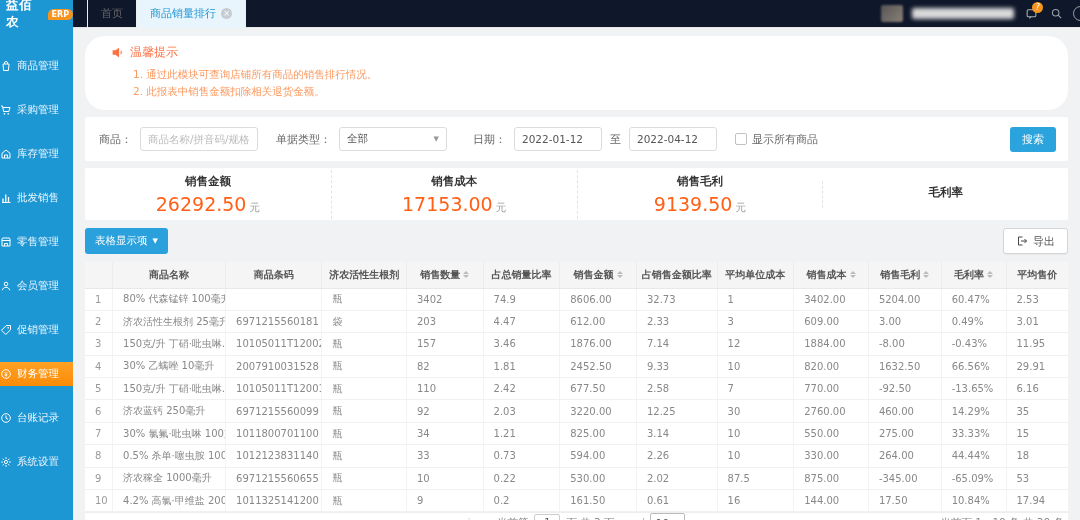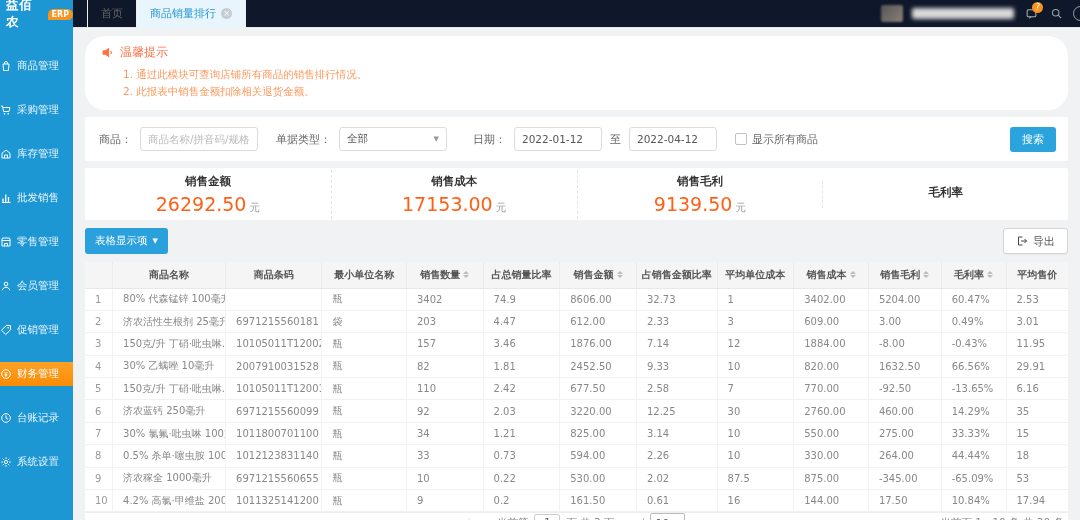--- a/index.html
+++ b/index.html
@@ -32,21 +32,21 @@
   .avatar-blur { width:22px; height:17px; background:linear-gradient(135deg,#555,#8a8077); filter:blur(1.2px); border-radius:2px; }
   .name-blur { width:102px; height:11px; background:#d9d9d9; filter:blur(2px); border-radius:2px; }
   .icon-btn { position:relative; width:16px; height:16px; display:inline-flex; align-items:center; justify-content:center; cursor:pointer; }
   .help-badge { position:absolute; top:-4px; right:-4px; background:#f7941e; color:#fff; width:11px; height:11px; border-radius:50%; font-size:8px; line-height:11px; text-align:center; }
   .icon-btn svg { width:13px; height:13px; }
   .half-circle { width:15px; height:15px; border:1.5px solid #9aa0a6; border-radius:50%; margin-right:-8px; }
 
   
   .content { flex:1; padding:8px 12px 0 12px; display:flex; flex-direction:column; gap:7px; min-height:0; }
   .panel { background:#fff; border-radius:2px; }
-  .tips { padding:8px 14px 10px 16px;border-radius:20px; }
+  .tips { padding:8px 14px 10px 26px;border-radius:20px; }
   .tips-title { display:flex; align-items:center; gap:6px; color:#ff7043; font-size:12px; margin-bottom:5px; }
   .tips-line { color:#fb9a60; font-size:10.5px; line-height:17px; padding-left:22px; }
 
   
   .filterbar { height:44px; display:flex; align-items:center; padding:0 14px; gap:8px; position:relative; }
   .flabel { color:#666; font-size:11px; white-space:nowrap; }
   .f-input { height:24px; border:1px solid #dcdcdc; border-radius:3px; padding:0 7px; font-size:10.5px; color:#555; font-family:inherit; }
   .f-input::placeholder { color:#bbb; }
   .w-prod { width:118px; }
   .w-date { width:88px; }
@@ -295,21 +295,21 @@
         </button>
       </div>
 
       <div class="panel table-panel">
         <table>
           <thead>
               <tr id="thead-row">
                 <th style="width: 2.8%;"><span></span></th>
                 <th style="width: 11.5%;"><span>商品名称</span></th>
                 <th style="width: 9.8%;"><span>商品条码</span></th>
-                <th style="width: 8.6%;"><span>最小单位名称</span></th>
+                <th style="width: 8.6%;"><span>济农活性生根剂</span></th>
                 <th style="width: 7.8%;"><span>销售数量</span><span class="sort-ic">
                     <i class="up"></i>
                     <i class="dn"></i>
                   </span></th>
                 <th style="width: 7.8%;"><span>占总销量比率</span></th>
                 <th style="width: 7.8%;"><span>销售金额</span><span class="sort-ic">
                     <i class="up"></i>
                     <i class="dn"></i>
                   </span></th>
                 <th style="width: 8.2%;"><span>占销售金额比率</span></th>

